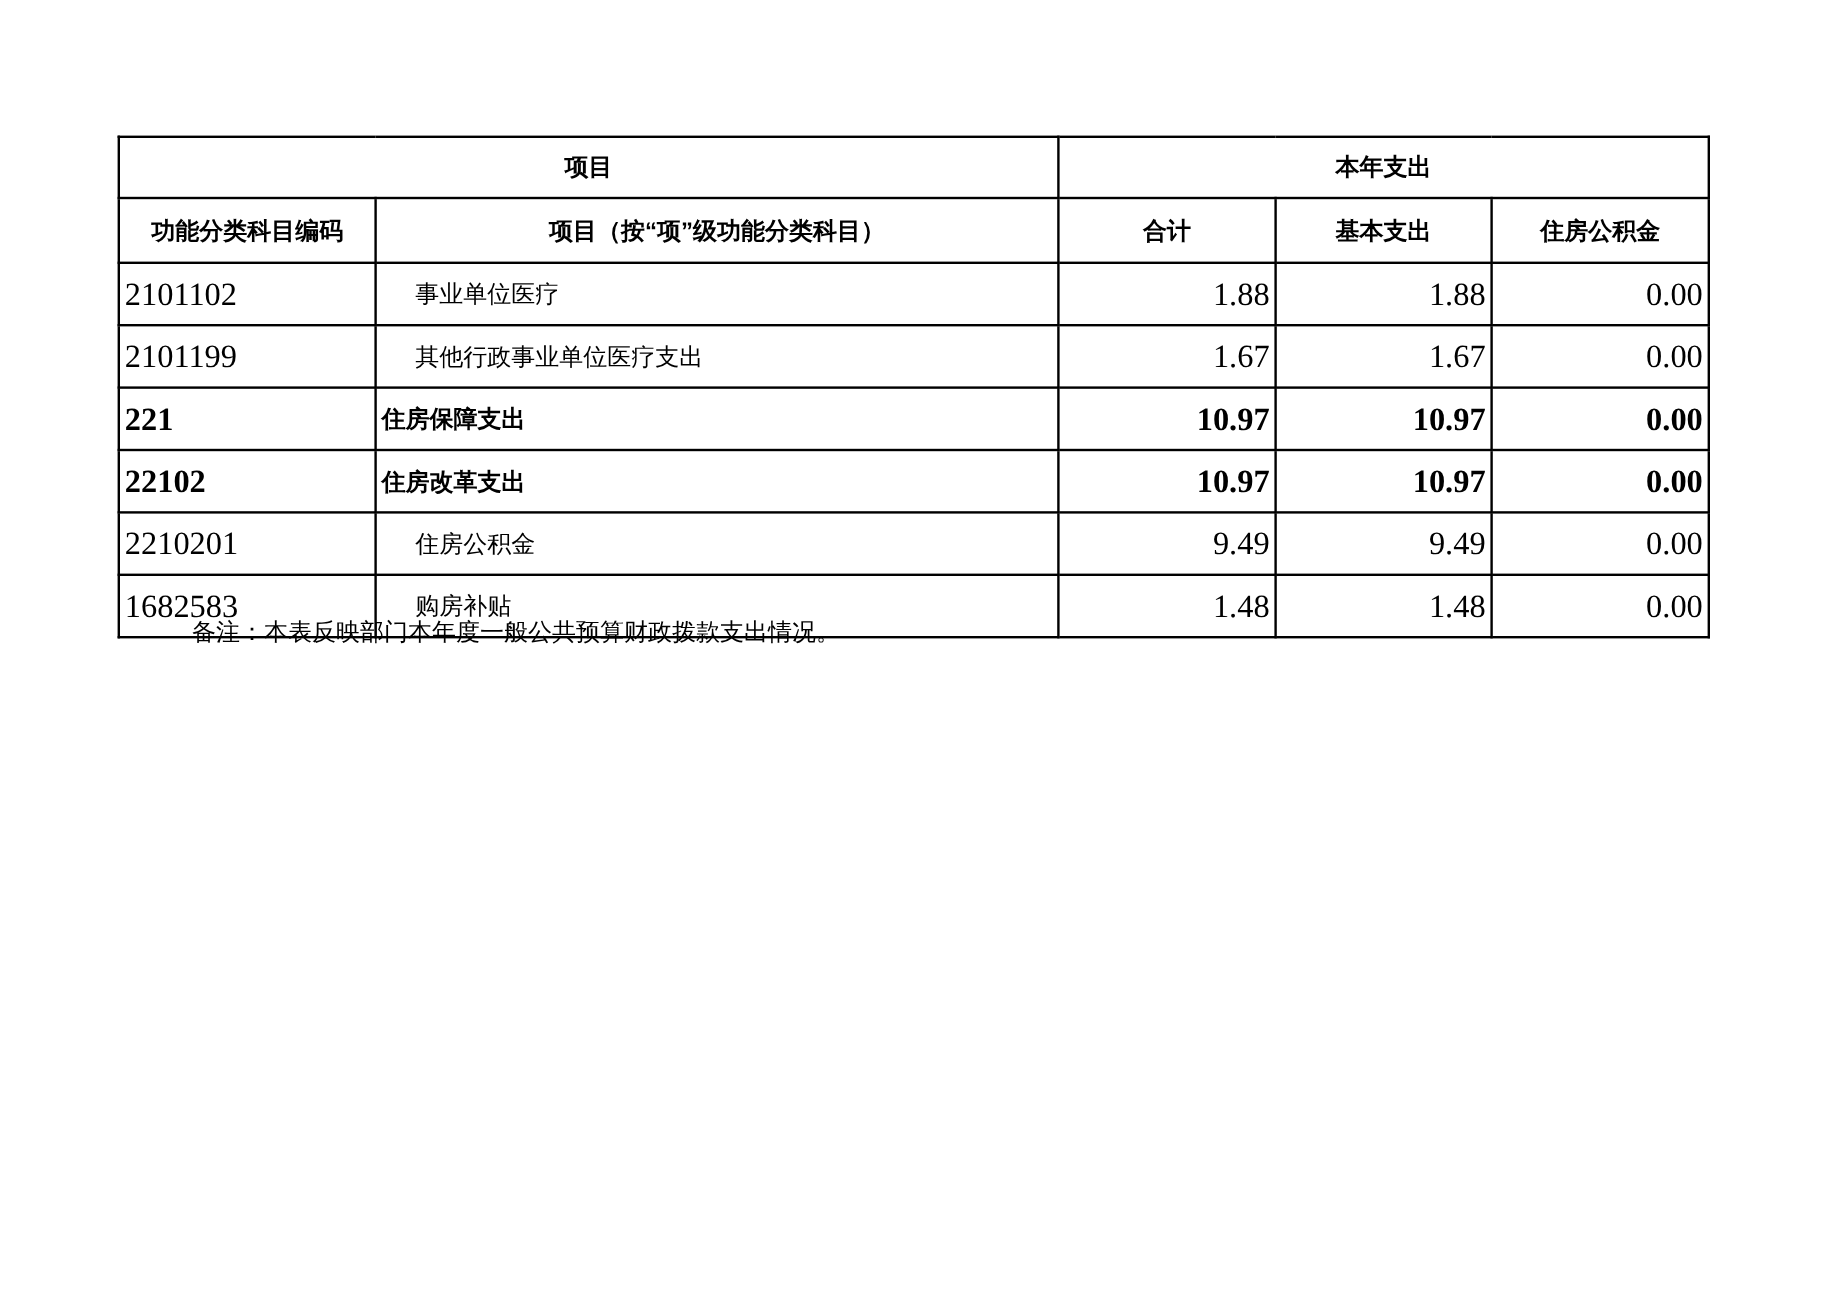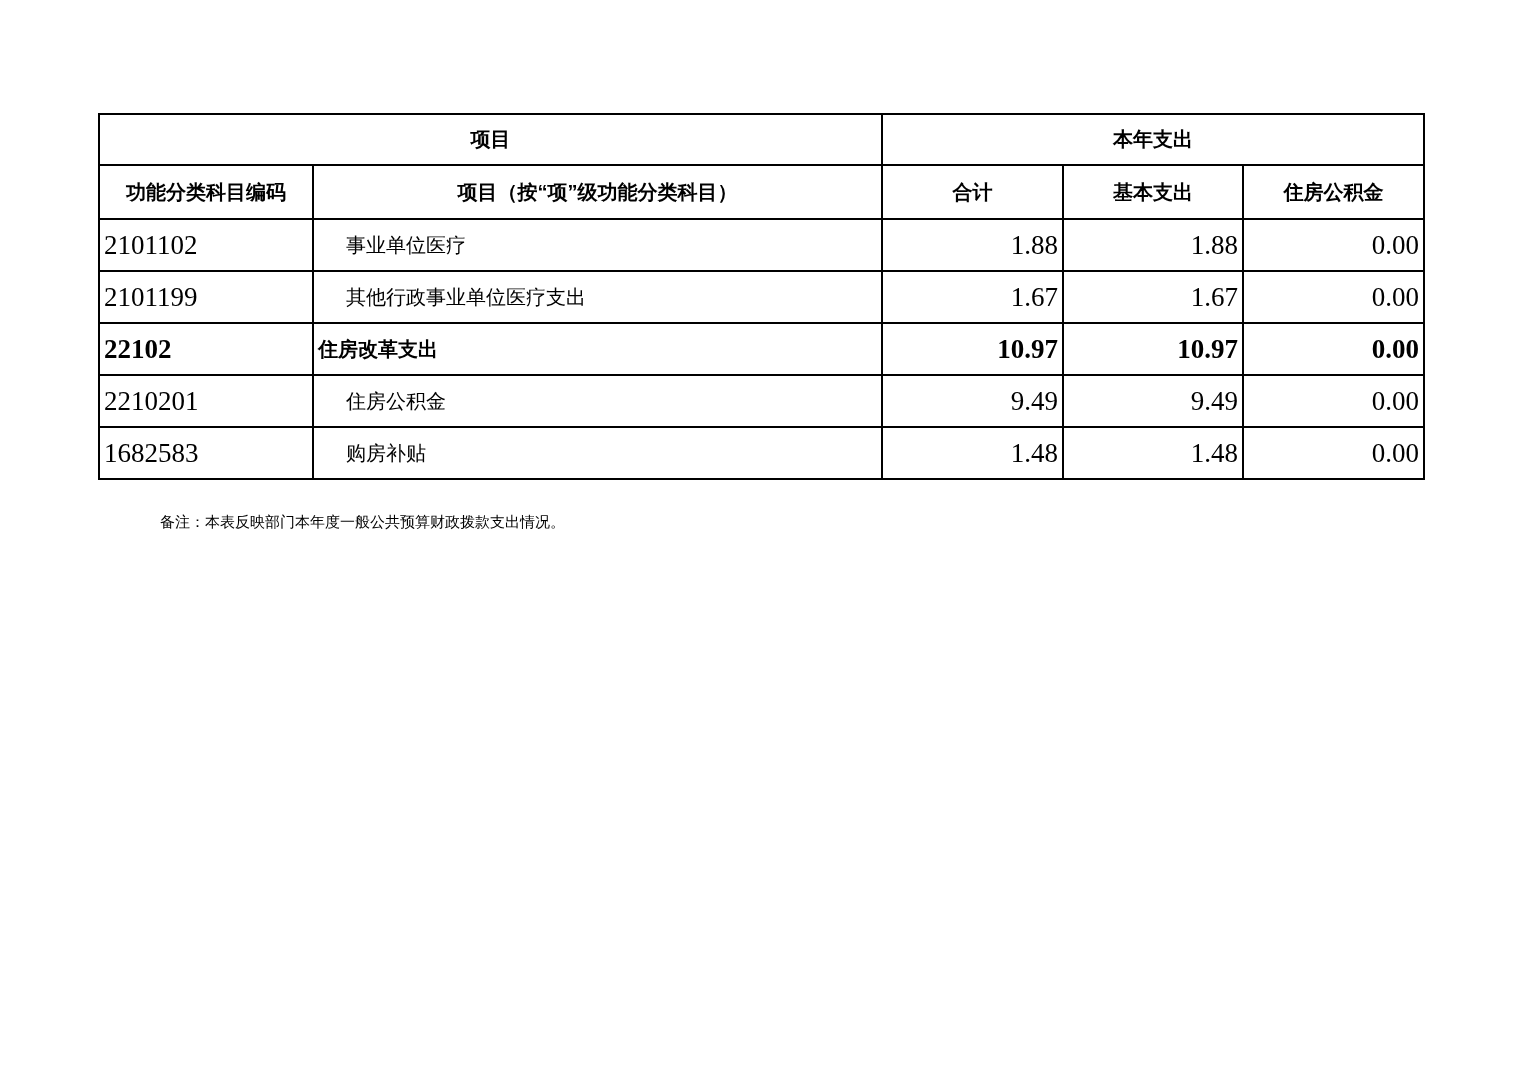--- a/index.html
+++ b/index.html
@@ -58,21 +58,21 @@
     padding-right: 12px;
     font-family: "Liberation Serif", "DejaVu Serif", serif;
     margin-top: 12px;
   }
   tr.bold-row td { font-weight: bold; }
   .note {
     position: absolute;
     left: 160px;
     top: 513px;
     margin: 0;
-    font-size: 15px;
+    font-size: 20px;
     font-family: Liberation Serif, serif;
   }
 </style>
 </head>
 <body>
 
 <div class="page">
 
   <table class="budget-table">
     <colgroup>
@@ -104,20 +104,27 @@
         <td class="cell-num">0.00</td>
       </tr>
       <tr>
         <td class="cell-code">2101199</td>
         <td class="cell-item indent">其他行政事业单位医疗支出</td>
         <td class="cell-num">1.67</td>
         <td class="cell-num">1.67</td>
         <td class="cell-num">0.00</td>
       </tr>
       <tr class="bold-row">
+        <td class="cell-code">221</td>
+        <td class="cell-item">住房保障支出</td>
+        <td class="cell-num">10.97</td>
+        <td class="cell-num">10.97</td>
+        <td class="cell-num">0.00</td>
+      </tr>
+      <tr class="bold-row">
         <td class="cell-code">22102</td>
         <td class="cell-item">住房改革支出</td>
         <td class="cell-num">10.97</td>
         <td class="cell-num">10.97</td>
         <td class="cell-num">0.00</td>
       </tr>
       <tr>
         <td class="cell-code">2210201</td>
         <td class="cell-item indent">住房公积金</td>
         <td class="cell-num">9.49</td>

